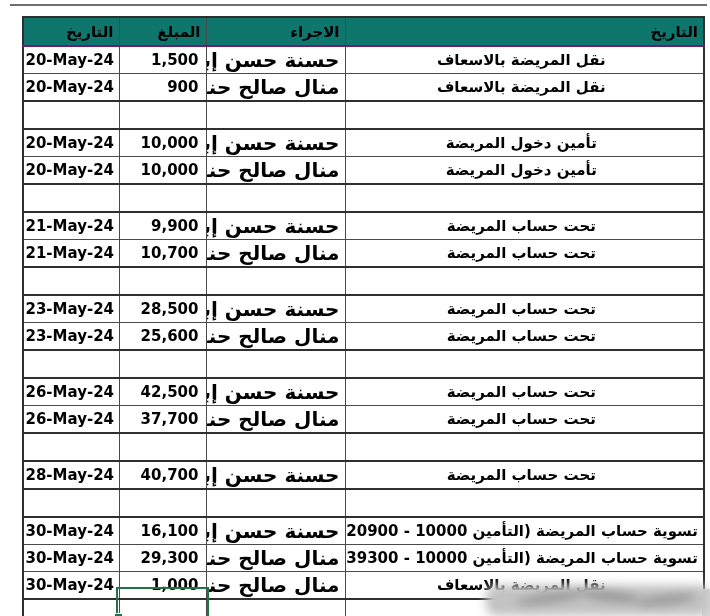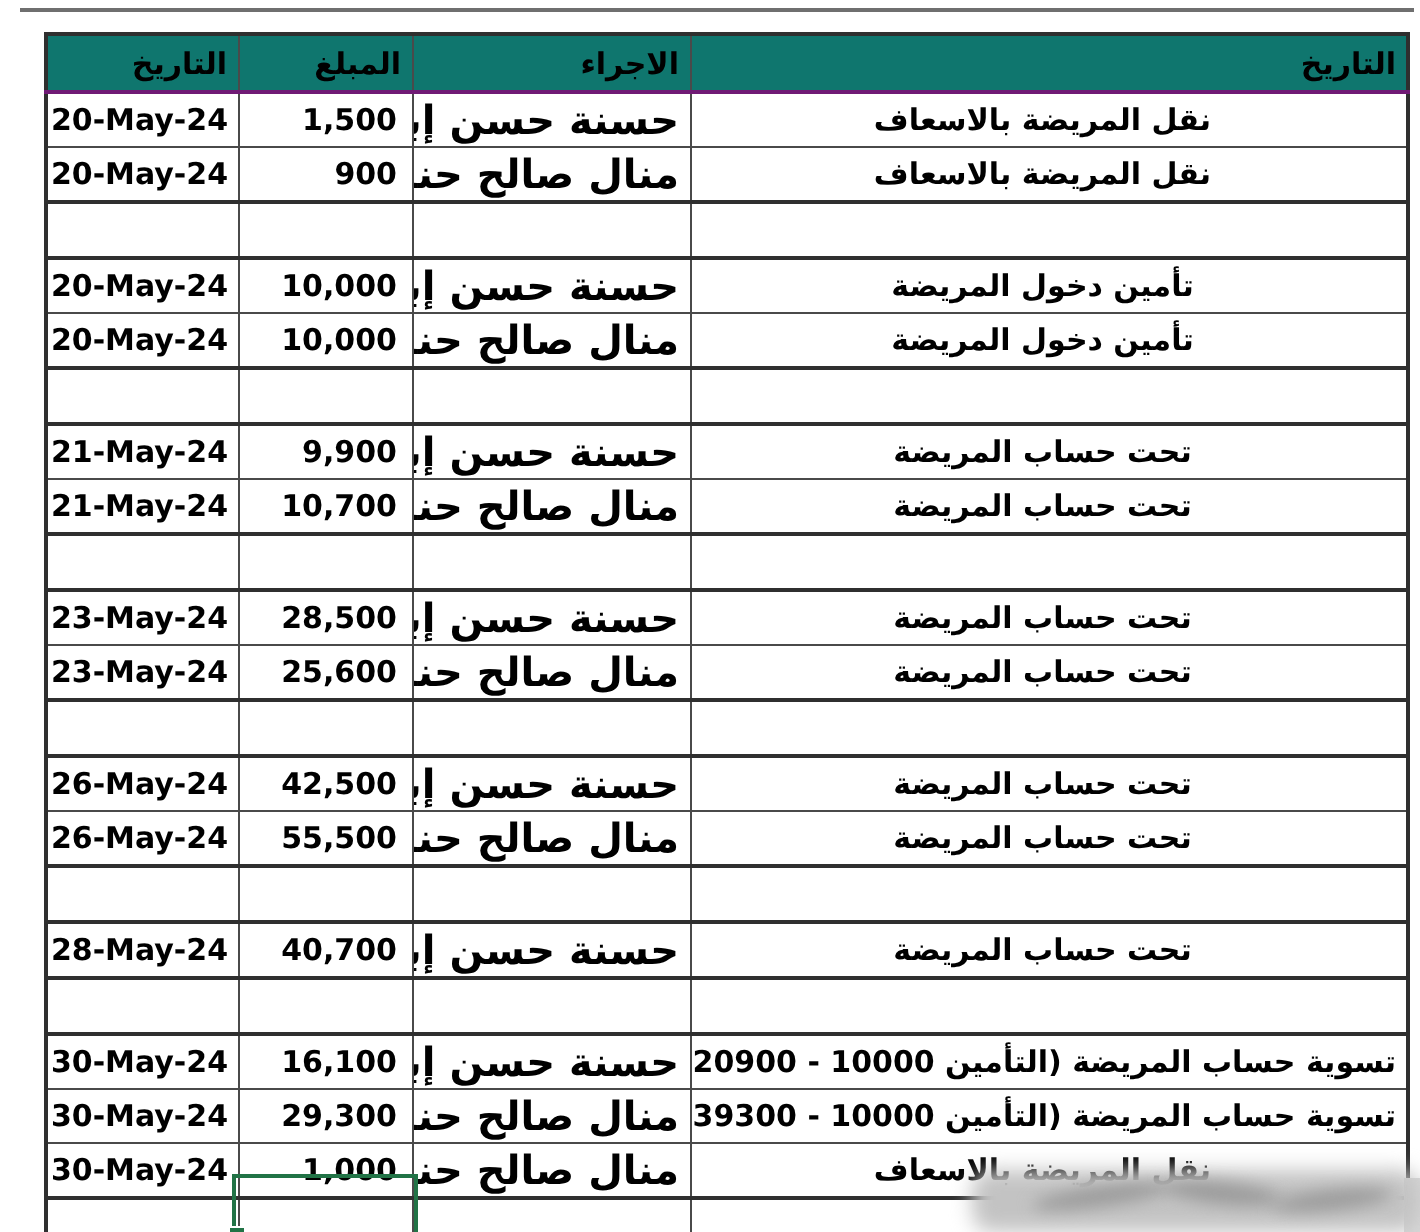--- a/index.html
+++ b/index.html
@@ -184,21 +184,21 @@
       </tr>
       <tr class="sec-top">
         <td class="c-action" dir="rtl">تحت حساب المريضة</td>
         <td class="c-case" dir="rtl">حسنة حسن إبراهيم</td>
         <td class="c-amount" dir="ltr">42,500</td>
         <td class="c-date" dir="ltr">26-May-24</td>
       </tr>
       <tr class="sec-bot">
         <td class="c-action" dir="rtl">تحت حساب المريضة</td>
         <td class="c-case" dir="rtl">منال صالح حنفي</td>
-        <td class="c-amount" dir="ltr">55,500</td>
+        <td class="c-amount" dir="ltr">37,700</td>
         <td class="c-date" dir="ltr">26-May-24</td>
       </tr>
       <tr>
         <td class="c-action" dir="rtl"></td>
         <td class="c-case" dir="rtl"></td>
         <td class="c-amount" dir="ltr"></td>
         <td class="c-date" dir="ltr"></td>
       </tr>
       <tr class="sec-top sec-bot">
         <td class="c-action" dir="rtl">تحت حساب المريضة</td>

